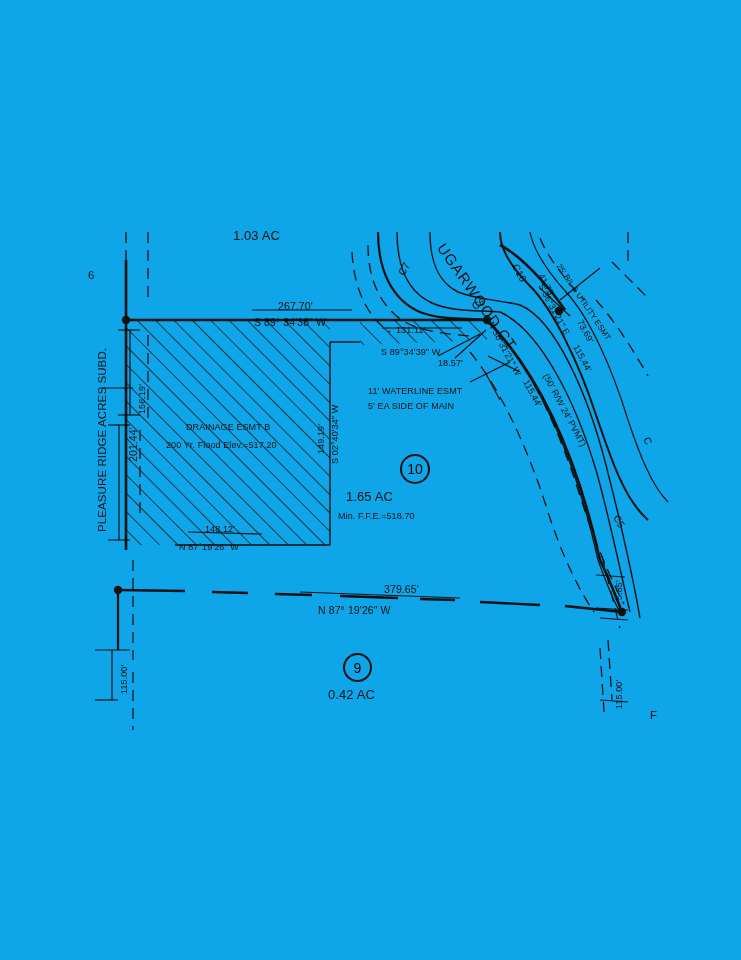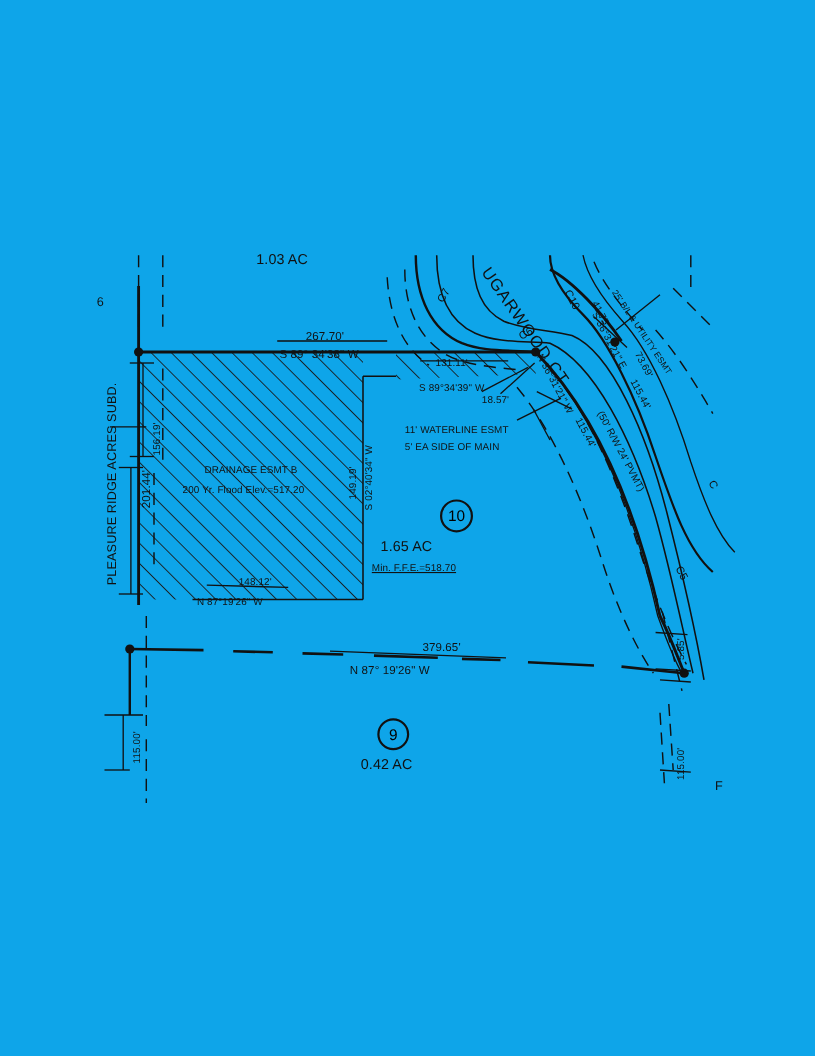--- a/index.html
+++ b/index.html
@@ -205,33 +205,33 @@
 
   <div class="lbl small" style="left:119px; top:694px; transform: rotate(-90deg);">115.00'</div>
 
   <div class="lbl small" style="left:186px; top:422px;text-align:center;">DRAINAGE ESMT B</div>
   <div class="lbl small" style="left:166px; top:440px;">200 Yr. Flood Elev.=517.20</div>
 
   <div class="lbl small" style="left:316px; top:454px; transform: rotate(-90deg);">149.19'</div>
 
   <div class="lbl small" style="left:330px; top:464px; transform: rotate(-90deg);">S 02°40'34" W</div>
 
-  <div class="lbl small" style="left:217px; top:524px;">148.12'</div>
+  <div class="lbl small" style="left:205px; top:524px;">148.12'</div>
   <div class="lbl small" style="left:179px; top:542px;">N 87°19'26" W</div>
 
   <div class="lbl small" style="left:368px; top:386px;">11' WATERLINE ESMT</div>
   <div class="lbl small" style="left:368px; top:401px;">5' EA SIDE OF MAIN</div>
 
   <div style="position:absolute; left:360px; top:454px; width:26px; height:26px;
               border:2.2px solid #111; border-radius:50%;
               display:flex; align-items:center; justify-content:center;margin-left:40px;">
     <span style="font-size:14px; font-family:'Liberation Sans', sans-serif;">10</span>
   </div>
   <div class="lbl acre" style="left:335px; top:489px;margin-left:11px;">1.65 AC</div>
-  <div class="lbl small" style="left:338px; top:511px;text-decoration:underline;">Min. F.F.E.=518.70</div>
+  <div class="lbl small" style="left:338px; top:511px;">Min. F.F.E.=518.70</div>
 
   <div class="lbl dim" style="left:344px; top:583px;margin-left:40px;">379.65'</div>
   <div class="lbl bearing" style="left:318px; top:604px;">N 87° 19'26" W</div>
 
   <div style="position:absolute; left:343px; top:653px; width:25px; height:25px;
               border:2.2px solid #111; border-radius:50%;
               display:flex; align-items:center; justify-content:center;">
     <span style="font-size:14px; font-family:'Liberation Sans', sans-serif;">9</span>
   </div>
   <div class="lbl acre" style="left:328px; top:687px;">0.42 AC</div>

